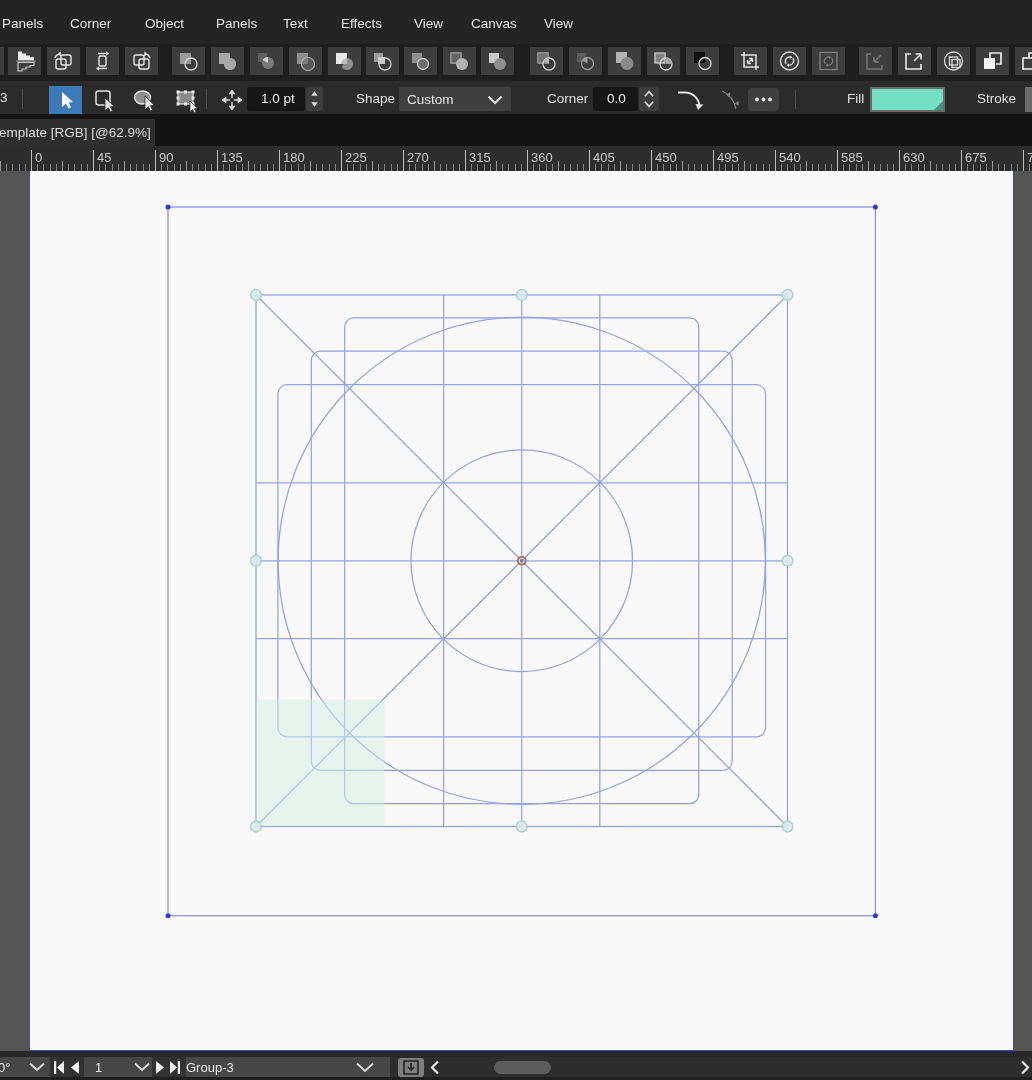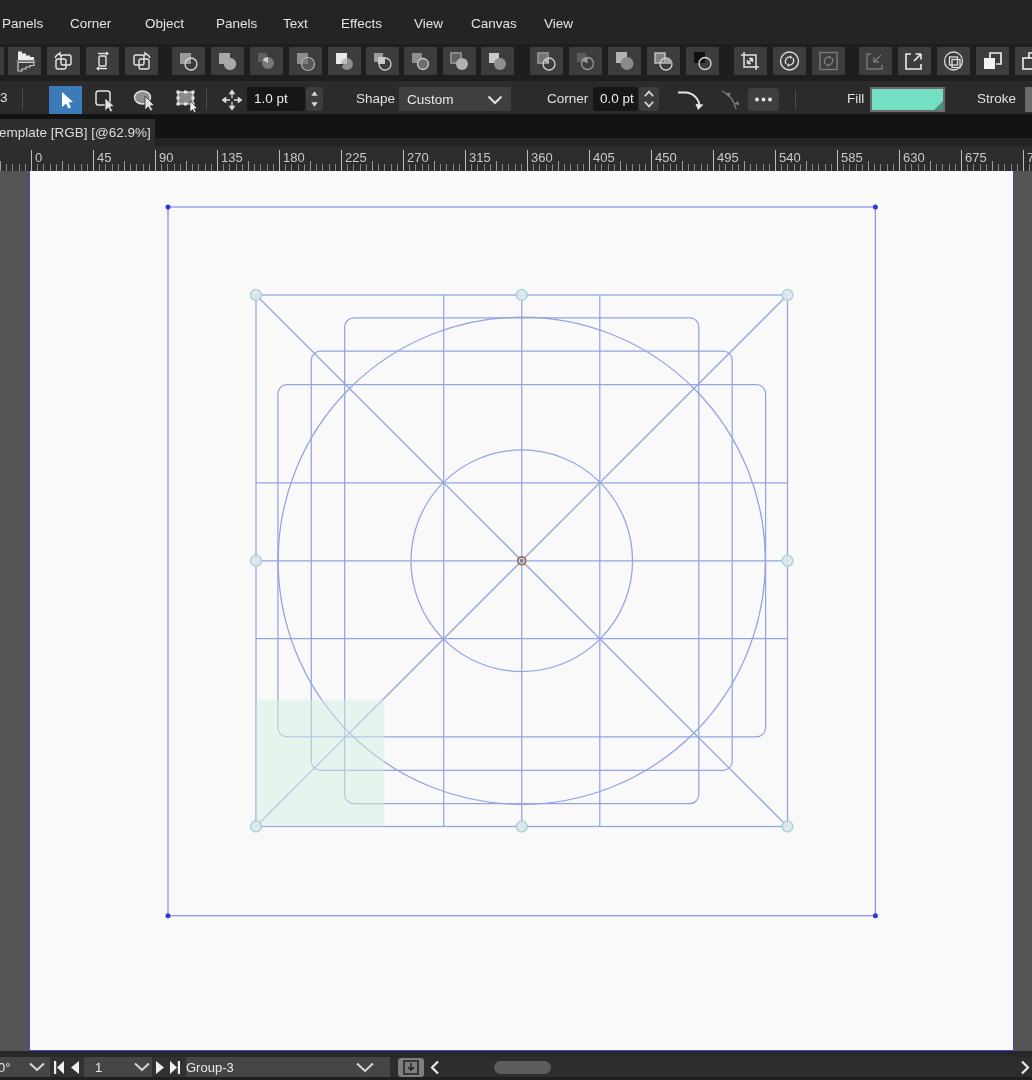--- a/index.html
+++ b/index.html
@@ -12,24 +12,24 @@
   
   #toolbar{left:0;top:44px;width:1032px;height:37px;background:#1e1e1e;}
   .tile{position:absolute;top:3px;width:33px;height:28px;background:#3d3d3d;}
   .tile svg{position:absolute;left:4px;top:2px;}
   
   #ctx{left:0;top:81px;width:1032px;height:33px;background:#2b2b2b;}
   #ctx .lbl{position:absolute;top:10px;font-size:13.5px;color:#e0e0e0;}
   .sep{position:absolute;width:1px;background:#4d4d4d;}
   .toolbtn{position:absolute;top:5px;width:33px;height:29px;}
   .field{position:absolute;top:6px;height:24px;background:#161616;border-radius:3px;
-         color:#efefef;font-size:13.5px;line-height:24px;padding-left:7px;box-sizing:border-box;}
+         color:#efefef;font-size:13.5px;line-height:24px;padding-left:14px;box-sizing:border-box;}
   .spin{position:absolute;top:6px;width:17px;height:24px;background:#3d3d3d;border-radius:3px;}
   
-  #tabrow{left:0;top:114px;width:1032px;height:24px;background:#131313;}
+  #tabrow{left:0;top:114px;width:1032px;height:32px;background:#131313;}
   #tab{position:absolute;left:0;top:5px;width:155px;height:27px;background:#2e2e2e;
        color:#dedede;font-size:13.5px;line-height:27px;}
   
   #ruler{left:0;top:146px;width:1032px;height:25px;background:#2d2d2d;}
   
   #canvas{left:0;top:171px;width:1032px;height:881px;background:#555555;}
   
   #status{left:0;top:1052px;width:1032px;height:28px;background:#282828;}
   #status .txt{position:absolute;top:8px;font-size:13px;color:#e8e8e8;}
 </style>

